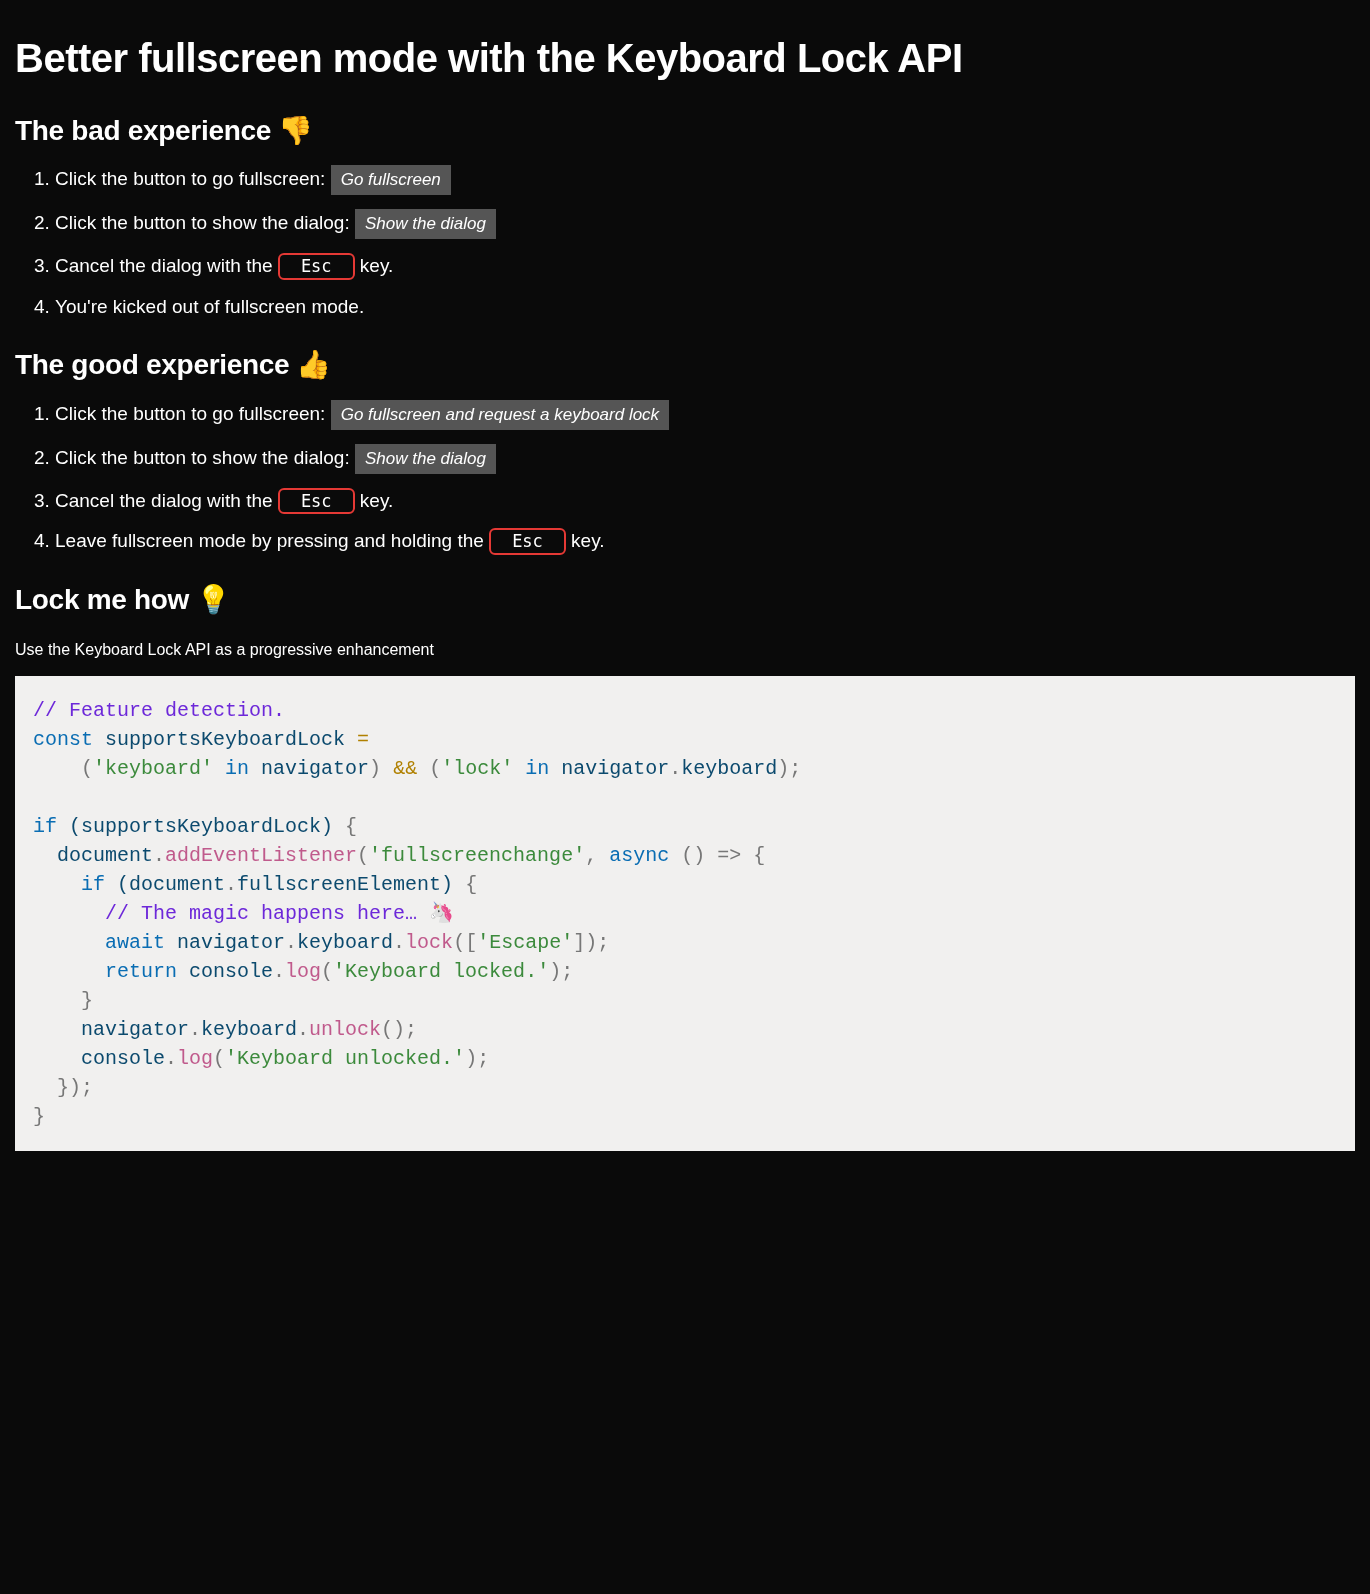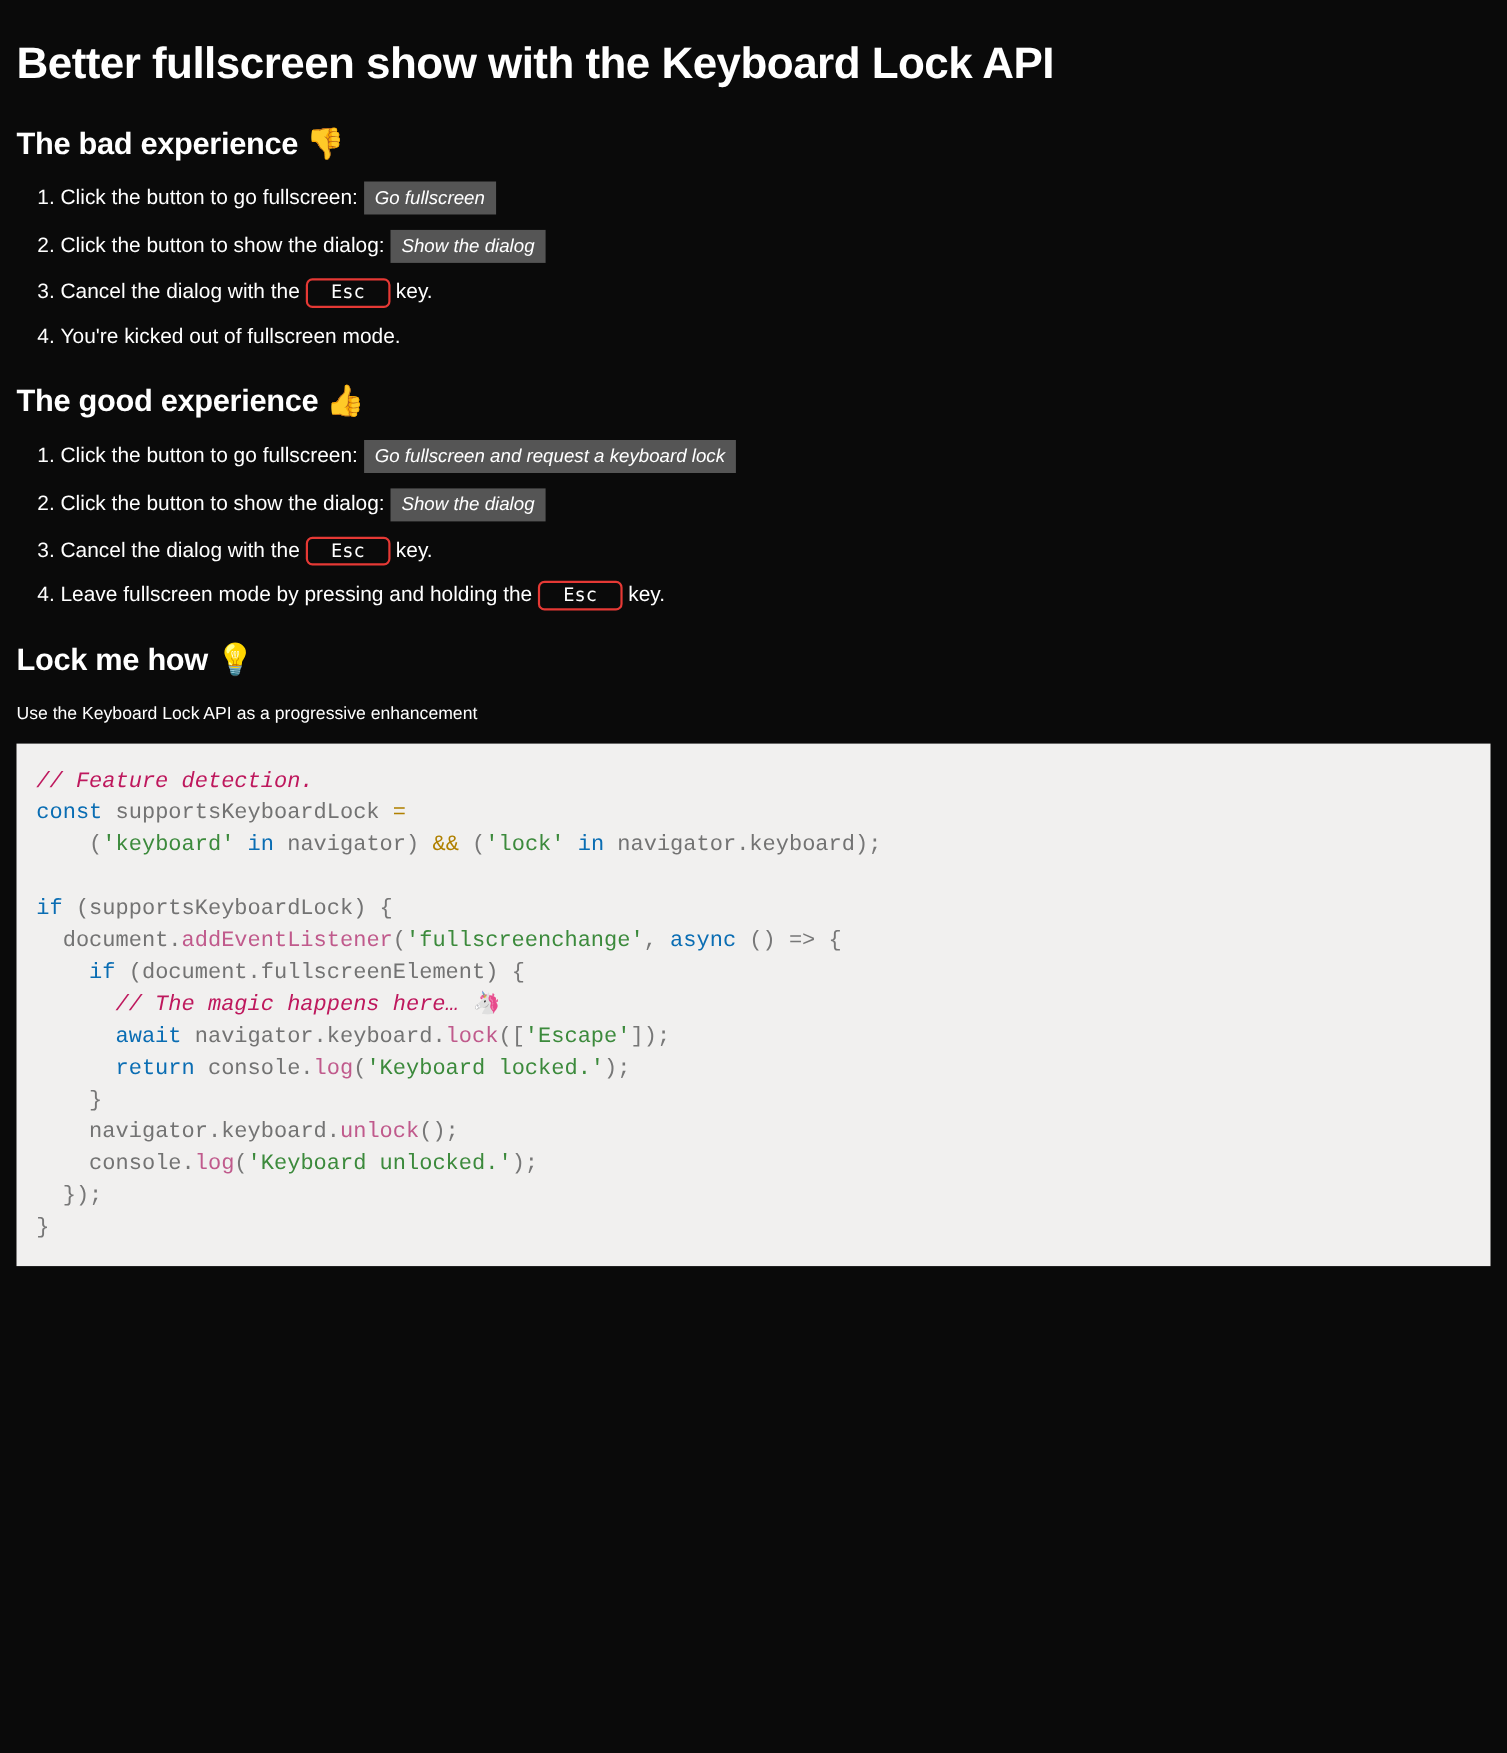--- a/index.html
+++ b/index.html
@@ -63,32 +63,32 @@
     background: #f1f0ef;
     color: #111111;
     padding: 20px 18px;
     font-family: ui-monospace, SFMono-Regular, Menlo, Consolas, "Liberation Mono", monospace;
     font-size: 20px;
     line-height: 1.45;
     overflow-x: auto;
     margin: 15px 0 0 0;
     white-space: pre;
   }
-  .c-comment { color: #be185d; font-style: italic; }
+  .c-comment { color: #6d28d9; }
   .c-keyword { color: #0a6db3; }
   .c-string  { color: #3c8a3c; }
   .c-method  { color: #c05a8c; text-align: right; }
   .c-punct   { color: #777777; }
   .c-op      { color: #b08000; }
-  .c-plain   { color: #737373; }
+  .c-plain   { color: #0c4a6e; }
 </style>
 </head>
 <body>
 
-<h1>Better fullscreen show with the Keyboard Lock API</h1>
+<h1>Better fullscreen mode with the Keyboard Lock API</h1>
 
 <h2>The bad experience 👎</h2>
 <ol>
   <li>
     <span>Click the button to go fullscreen: </span>
     <button class="inline-btn">Go fullscreen</button>
   </li>
   <li>
     <span>Click the button to show the dialog: </span>
     <button class="inline-btn">Show the dialog</button>

